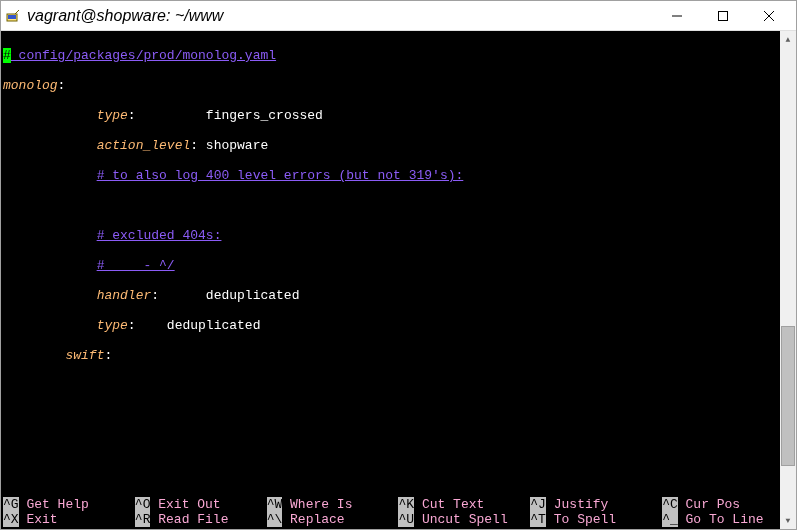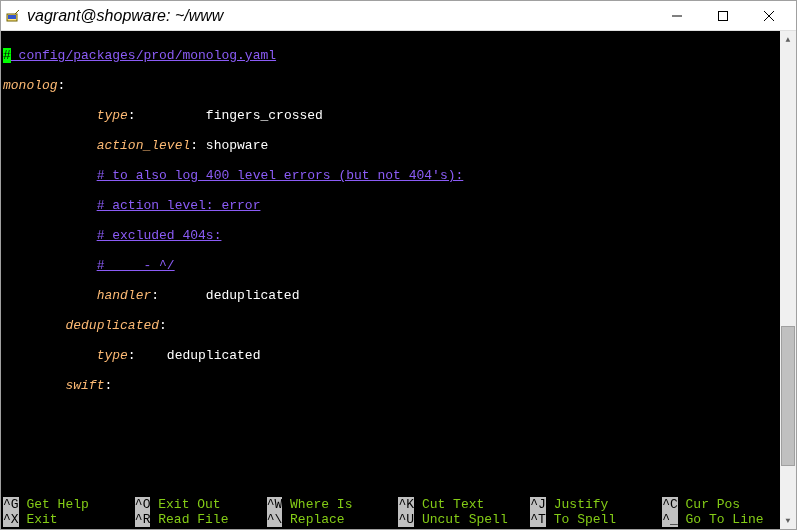--- a/index.html
+++ b/index.html
@@ -17,21 +17,21 @@
   .statusbar .center { flex:1;}
   .content { padding: 2px 2px 0 2px; white-space: pre; }
   .cursor { background: #00ff00; color: #000; }
   .c-white { color: #ffffff; }
   .c-magenta { color: #fdba74; font-style: italic; }
   .c-cyan { color: #8b5cf6; text-decoration: underline; }
   .shortcuts { position: absolute; bottom: 2px; left: 2px; right: 2px; display:flex; flex-direction:column; }
   .shortcut-row { display:flex; height:15px;}
   .shortcut { flex:1; display:flex; white-space:pre;}
   .shortcut .key { background:#c0c0c0; color:#000; }
-  .shortcut .lbl { color:#84cc16; }
+  .shortcut .lbl { color:#f9a8d4; }
   .scrollbar { position:absolute; right:0; top:0; bottom:0; width:16px; background:#f0f0f0; display:flex; flex-direction:column;}
   .scrollbar .arrow { height:17px; display:flex; align-items:center; justify-content:center; color:#606060; font-size:8px;}
   .scrollbar .track { flex:1; background:#f0f0f0; position:relative;}
   .scrollbar .thumb { position:absolute; left:1px; right:1px; top:60%; height:30%; background:#c0c0c0; border:1px solid #a0a0a0;}
 </style>
 </head>
 <body>
 
 <div class="window">
   <div class="titlebar">
@@ -63,26 +63,25 @@
     </div>
   </div>
 
   <div class="terminal">
 
     <div class="content">
 <div><span class="cursor">#</span><span class="c-cyan"> config/packages/prod/monolog.yaml</span></div>
 <div><span class="c-magenta">monolog</span><span class="c-white">:</span></div>
 <div><span class="c-white">            </span><span class="c-magenta">type</span><span class="c-white">:</span><span class="c-white">         fingers_crossed</span></div>
 <div><span class="c-white">            </span><span class="c-magenta">action_level</span><span class="c-white">:</span><span class="c-white"> shopware</span></div>
-<div><span class="c-white">            </span><span class="c-cyan"># to also log 400 level errors (but not 404's):</span></div>
-<div><span class="c-white">            </span><span class="c-cyan"># action_level: error</span></div>
+<div><span class="c-white">            </span><span class="c-cyan"># to also log 400 level errors (but not 319's):</span></div>
+<div><span class="c-white">            </span></div>
 <div><span class="c-white">            </span><span class="c-cyan"># excluded_404s:</span></div>
 <div><span class="c-white">            </span><span class="c-cyan">#     - ^/</span></div>
 <div><span class="c-white">            </span><span class="c-magenta">handler</span><span class="c-white">:</span><span class="c-white">      deduplicated</span></div>
-<div><span class="c-white">        </span><span class="c-magenta">deduplicated</span><span class="c-white">:</span></div>
 <div><span class="c-white">            </span><span class="c-magenta">type</span><span class="c-white">:</span><span class="c-white">    deduplicated</span></div>
 <div><span class="c-white">        </span><span class="c-magenta">swift</span><span class="c-white">:</span></div>
 
 
 
 
 
 
 
 

